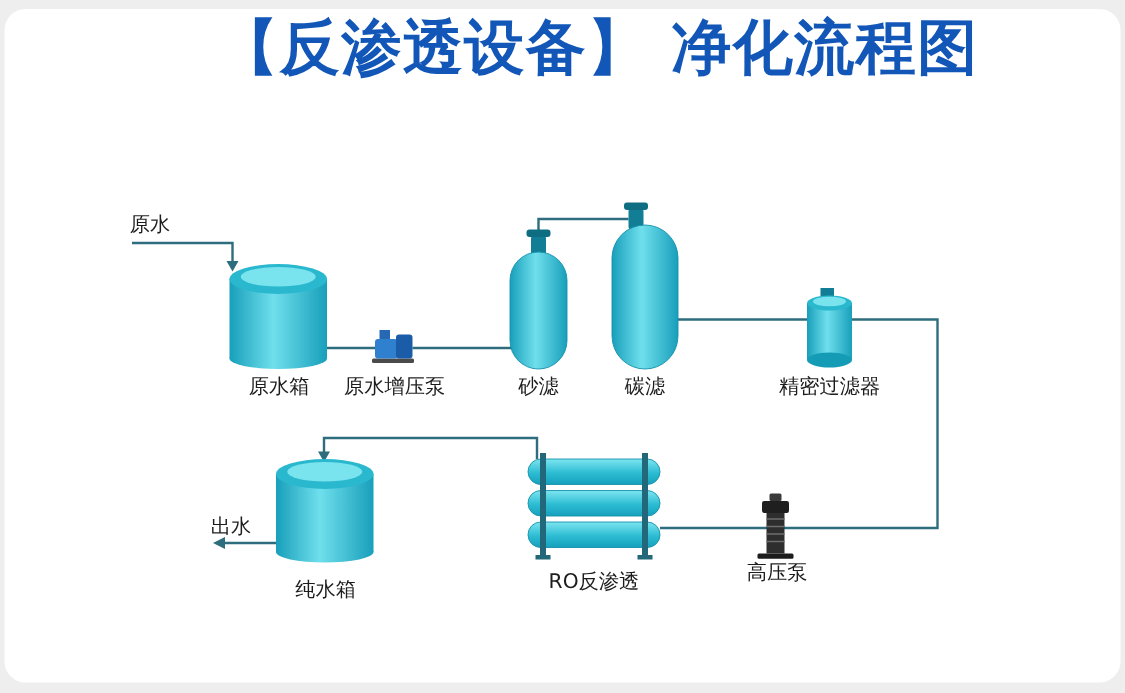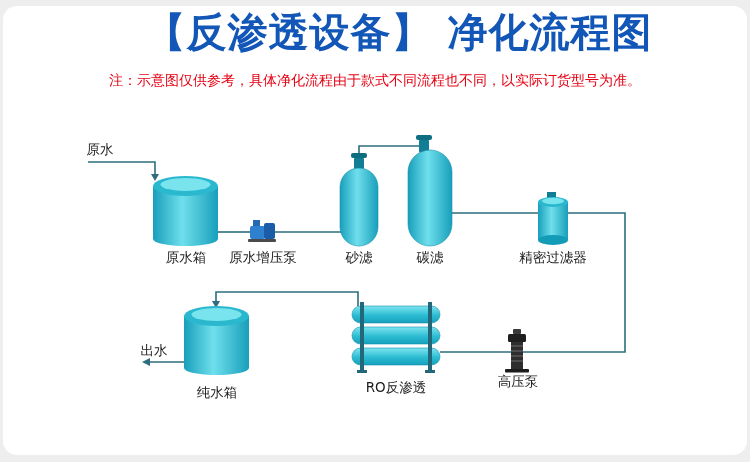--- a/index.html
+++ b/index.html
@@ -46,21 +46,20 @@
     fill:#1c1c1c;
   }
 </style>
 </head>
 <body>
 
 <div class="canvas">
   <div class="panel"></div>
 
   <h1 class="title">【反渗透设备】 净化流程图</h1>
-  <p class="note">注：示意图仅供参考，具体净化流程由于款式不同流程也不同，以实际订货型号为准。</p>
 
   <svg class="diagram" width="750" height="462" viewBox="0 0 750 462" xmlns="http://www.w3.org/2000/svg">
     <defs>
       <linearGradient id="cylH" x1="0" y1="0" x2="1" y2="0">
         <stop offset="0" stop-color="#189fbb"></stop>
         <stop offset="0.45" stop-color="#6fdfec"></stop>
         <stop offset="1" stop-color="#189fbb"></stop>
       </linearGradient>
       <linearGradient id="cylV" x1="0" y1="0" x2="0" y2="1">
         <stop offset="0" stop-color="#7de5f0"></stop>

